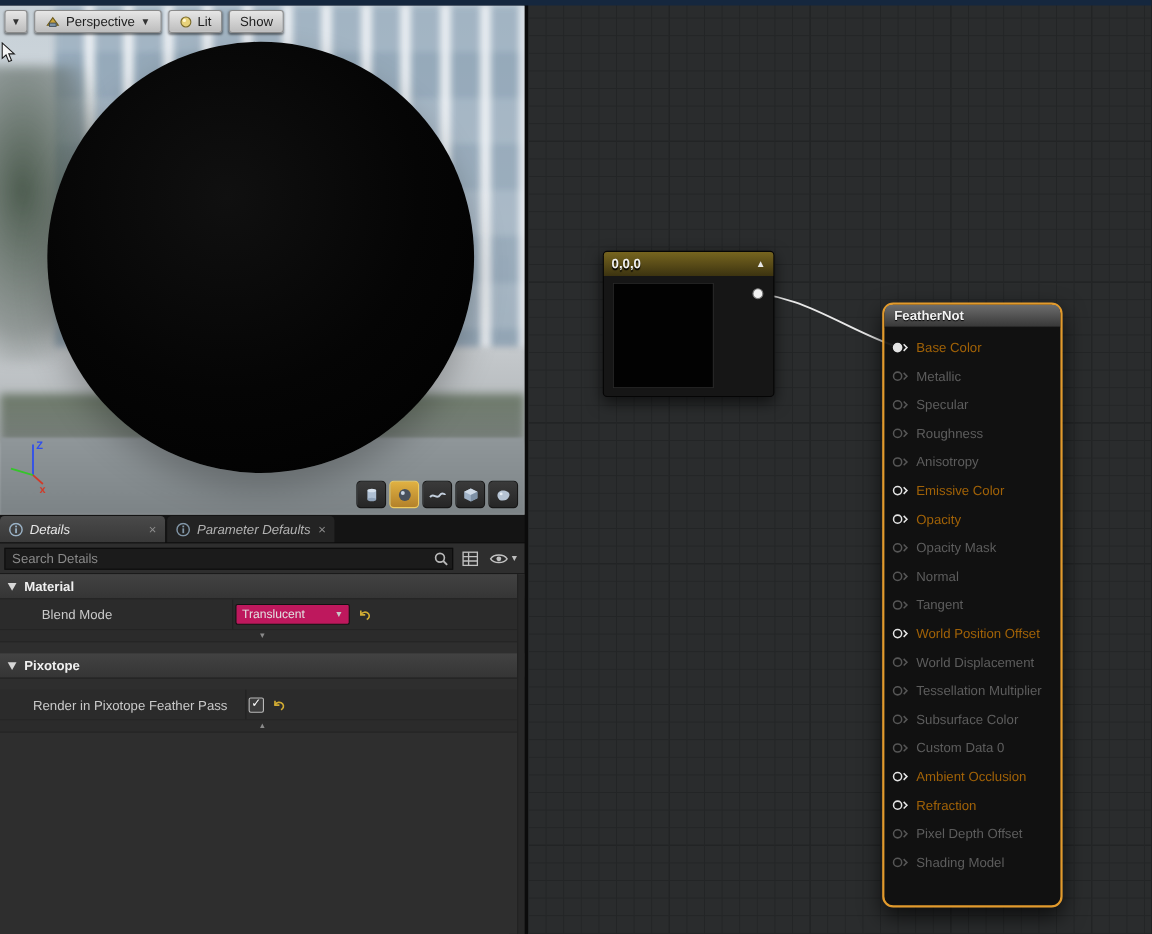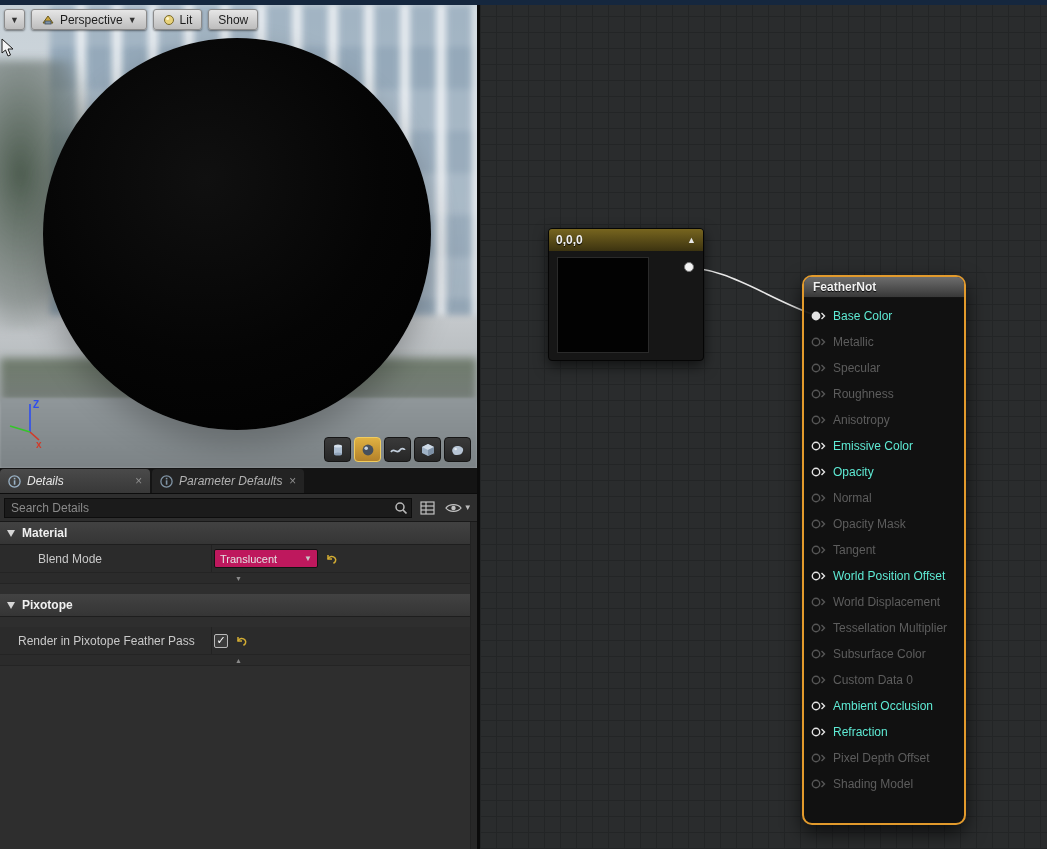--- a/index.html
+++ b/index.html
@@ -76,21 +76,21 @@
 
   
   .details-body { position:absolute; left:0; top:522px; width:477px; height:327px; background:#2e2e2e; }
   .scroll-groove { position:absolute; right:0; top:0; width:7px; height:100%; background:#282828; border-left:1px solid #222; }
   .cat-header { height:23px; display:flex; align-items:center; gap:6px; padding-left:6px;
     background:linear-gradient(#424242,#353535); border-bottom:1px solid #1e1e1e; cursor:pointer; }
   .cat-title { font-size:12px; font-weight:bold; color:#f0f0f0; }
   .prop-row { height:28px; display:flex; align-items:center; background:#2b2b2b; border-bottom:1px solid #242424; }
   .prop-label { width:212px; padding-left:38px; font-size:12px; color:#c9c9c9; border-right:1px solid #222;
     height:100%; display:flex; align-items:center; white-space:nowrap; overflow:hidden; }
-  .prop-label.shallow { padding-left:18px; }
+  .prop-label.shallow { padding-left:18px;margin-left:12px; }
   .prop-value { flex:1; height:100%; display:flex; align-items:center; gap:7px; padding-left:2px; }
   .dropdown { width:104px; height:19px; background:#be185d; border:1px solid #121212; border-radius:2px;
     display:flex; align-items:center; justify-content:space-between; padding:0 5px; cursor:pointer; }
   .dropdown-value { font-size:11px; color:#e2e2e2; }
   .dropdown-arrow { font-size:8px; color:#c8c8c8; }
   .reset-icon { cursor:pointer; display:flex; }
   .checkbox { width:14px; height:14px; background:#3c3c3c; border:1px solid #b9b9b9; border-radius:2px;
     display:flex; align-items:center; justify-content:center; color:#fff; font-size:11px; line-height:1; cursor:pointer; }
   .expander { height:11px; display:flex; align-items:center; justify-content:center;
     background:#2b2b2b; border-bottom:1px solid #242424; color:#8a8a8a; font-size:7px; cursor:pointer; }
@@ -124,21 +124,21 @@
     border:2px solid #e29a2c; border-radius:10px; box-shadow:0 8px 20px rgba(0,0,0,.7); }
   .mat-header { height:21px; background:linear-gradient(#6d6d6d,#383838); border-radius:7px 7px 0 0;
     display:flex; align-items:center; padding-left:9px; border-bottom:1px solid #141414; }
   .mat-title { font-size:12px; font-weight:bold; color:#f2f2f2; text-shadow:0 1px 1px #000; }
   .pins { padding-top:5px; }
   .pin-row { height:26px; display:flex; align-items:center; gap:6px; padding-left:7px; cursor:pointer; }
   .pin-row svg { flex:0 0 auto; }
   .pin-label { font-size:12px; white-space:nowrap; }
   .pin-enabled { color:#e4e4e4; }
   .pin-disabled { color:#565656; }
-  .pin-enabled .pin-label { color:#5eead4; }
+  .pin-enabled .pin-label { color:#a16207; }
   .pin-disabled .pin-label { color:#5d5d5d; }
   .pin-circle { fill:none; stroke:currentColor; stroke-width:1.4; }
   .pin-connected .pin-circle { fill:currentColor; }
   .pin-arrow { fill:none; stroke:currentColor; stroke-width:1.4; }
 </style>
 </head>
 <body>
 
 <div id="app">
 
@@ -208,28 +208,28 @@
         <circle class="pin-circle" cx="5" cy="6" r="3.7"></circle>
         <polyline class="pin-arrow" points="10.5,3 13.5,6 10.5,9"></polyline>
       </svg>
       <span class="pin-label">Opacity</span>
     </div>
           <div class="pin-row pin-disabled">
       <svg width="16" height="12" viewBox="0 0 16 12">
         <circle class="pin-circle" cx="5" cy="6" r="3.7"></circle>
         <polyline class="pin-arrow" points="10.5,3 13.5,6 10.5,9"></polyline>
       </svg>
+      <span class="pin-label">Opacity Mask</span>
+    </div>
+          <div class="pin-row pin-disabled">
+      <svg width="16" height="12" viewBox="0 0 16 12">
+        <circle class="pin-circle" cx="5" cy="6" r="3.7"></circle>
+        <polyline class="pin-arrow" points="10.5,3 13.5,6 10.5,9"></polyline>
+      </svg>
       <span class="pin-label">Normal</span>
-    </div>
-          <div class="pin-row pin-disabled">
-      <svg width="16" height="12" viewBox="0 0 16 12">
-        <circle class="pin-circle" cx="5" cy="6" r="3.7"></circle>
-        <polyline class="pin-arrow" points="10.5,3 13.5,6 10.5,9"></polyline>
-      </svg>
-      <span class="pin-label">Opacity Mask</span>
     </div>
           <div class="pin-row pin-disabled">
       <svg width="16" height="12" viewBox="0 0 16 12">
         <circle class="pin-circle" cx="5" cy="6" r="3.7"></circle>
         <polyline class="pin-arrow" points="10.5,3 13.5,6 10.5,9"></polyline>
       </svg>
       <span class="pin-label">Tangent</span>
     </div>
           <div class="pin-row pin-enabled">
       <svg width="16" height="12" viewBox="0 0 16 12">

